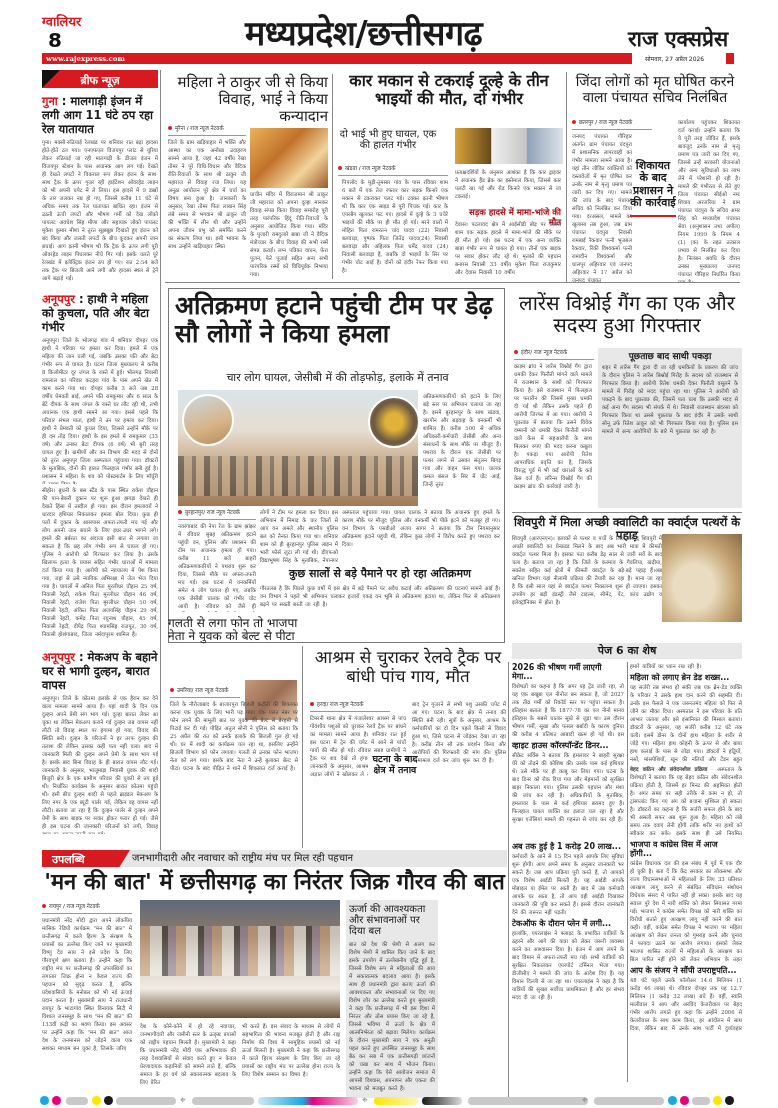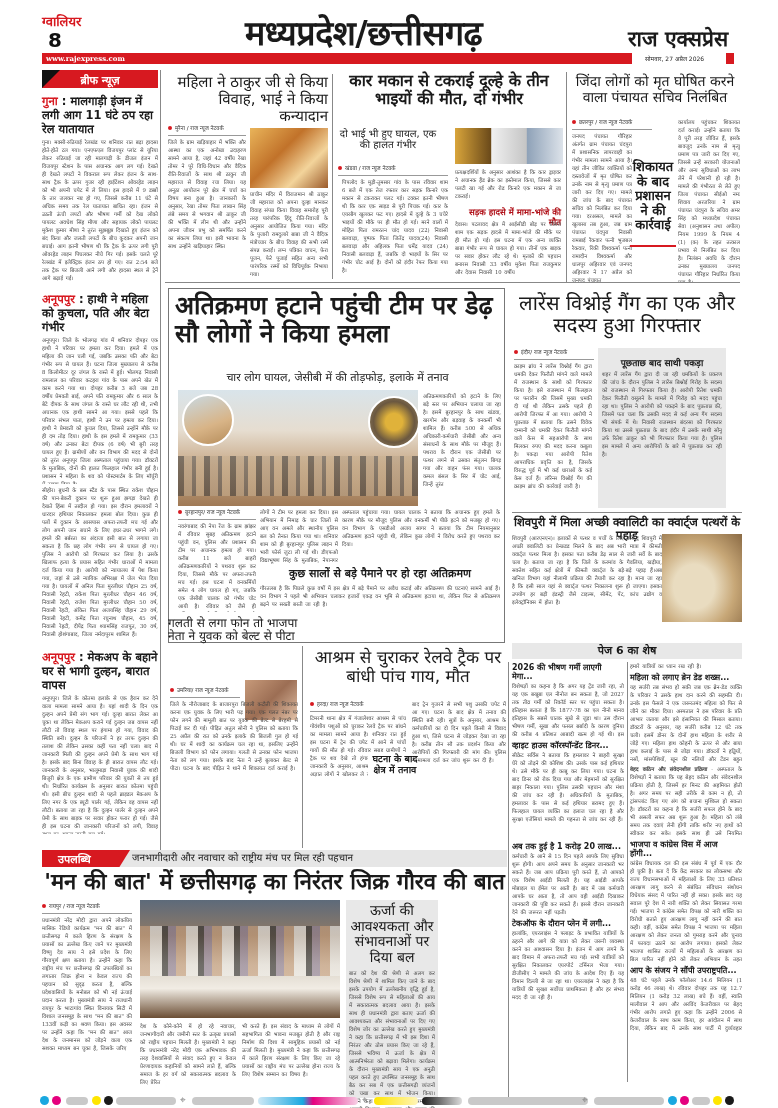--- a/index.html
+++ b/index.html
@@ -86,21 +86,21 @@
 <div class="vrule" style="left:566px;top:72px;height:210px"></div>
 
 <div class="abs hl" style="left:570px;top:74px;width:170px;font-size:14px;text-align:center">जिंदा लोगों को मृत घोषित करने वाला पंचायत सचिव निलंबित</div>
 <div class="abs" style="left:572px;top:118px;width:80px">
   <div class="byline">
       <span class="dot"></span>
       <span>छतरपुर / राज न्यूज नेटवर्क</span>
     </div>
 </div>
 <div class="abs body-text" style="left:572px;top:132px;width:60px;height:150px">जनपद पंचायत गौरिहार अंतर्गत ग्राम पंचायत चंदपुरा में प्रशासनिक लापरवाही का गंभीर मामला सामने आया है। यहां तीन जीवित व्यक्तियों को दस्तावेजों में मृत घोषित कर उनके नाम से मृत्यु प्रमाण पत्र जारी कर दिए गए। मामले की जांच के बाद पंचायत सचिव को निलंबित कर दिया गया। दरअसल, मामले का खुलासा तब हुआ, जब ग्राम पंचायत चंदपुरा निवासी रामबाई रैकवार पत्नी भुजबल रैकवार, रिंकी विश्वकर्मा पत्नी रामादीन विश्वकर्मा और धालपुर अहिरवार एवं जनपद अहिरवार ने 17 अप्रैल को जनपद पंचायत</div>
-<div class="abs hl" style="left:630px;top:160px;width:46px;font-size:13px;font-weight:bold;text-align:center;border-bottom:2px solid #d71920;padding-bottom:12px">शिकायत के बाद प्रशासन ने की कार्रवाई</div>
+<div class="abs hl" style="left:630px;top:160px;width:46px;font-size:11px;font-weight:bold;text-align:center;border-bottom:2px solid #d71920;padding-bottom:6px">शिकायत के बाद प्रशासन ने की कार्रवाई</div>
 <div class="abs body-text" style="left:678px;top:118px;width:62px;height:164px">कार्यालय पहुंचकर शिकायत दर्ज कराई। उन्होंने बताया कि वे पूरी तरह जीवित हैं, इसके बावजूद उनके नाम से मृत्यु प्रमाण पत्र जारी कर दिए गए, जिससे उन्हें सरकारी योजनाओं और अन्य सुविधाओं का लाभ लेने में परेशानी हो रही है। मामले की गंभीरता से लेते हुए जिला पंचायत सीईओ नमः शिवाय अरजरिया ने ग्राम पंचायत चंदपुरा के सचिव अमर सिंह को मध्यप्रदेश पंचायत सेवा (अनुशासन तथा अपील) नियम 1999 के नियम 4 (1) (क) के तहत तत्काल प्रभाव से निलंबित कर दिया है। निलंबन अवधि के दौरान उनका मुख्यालय जनपद पंचायत गौरिहार निर्धारित किया गया है।</div>
 
 <div class="hrule" style="left:165px;top:282px;width:575px"></div>
 
 <div class="abs" style="left:168px;top:288px;width:337px;height:355px;border:1px solid #777"></div>
 <div class="abs hl" style="left:175px;top:292px;width:325px;font-size:25px;font-weight:bold;line-height:1.1">अतिक्रमण हटाने पहुंची टीम पर डेढ़ सौ लोगों ने किया हमला</div>
 <div class="abs hl" style="left:175px;top:372px;width:325px;font-size:11px;text-align:center">चार लोग घायल, जेसीबी में की तोड़फोड़, इलाके में तनाव</div>
 <div class="abs" style="left:178px;top:390px;width:240px;height:116px;background:linear-gradient(180deg,#d9e4ea 0%,#e6ddd0 35%,#c8a988 65%,#a07a56 100%)">
   <div style="position:absolute;left:4px;top:4px;width:52px;height:52px;border-radius:50%;border:2px solid #fff;background:linear-gradient(160deg,#c9d9e2,#d8b487 60%,#b58c5a)"></div>
   <div style="position:absolute;right:-2px;top:6px;width:52px;height:52px;border-radius:50%;border:2px solid #fff;background:radial-gradient(circle,#e0b23a 25%,#6b5840 60%,#9c8a6a)"></div>
@@ -120,21 +120,21 @@
 <div class="abs body-text" style="left:260px;top:584px;width:240px;height:40px">गौरतलब है कि पिछले कुछ वर्षों में इस क्षेत्र में बड़े पैमाने पर अवैध कटाई और अतिक्रमण की घटनाएं सामने आई हैं। वन विभाग ने पहले भी अभियान चलाकर हजारों एकड़ वन भूमि से अतिक्रमण हटाया था, लेकिन फिर से अतिक्रमण बढ़ने पर सख्ती बरती जा रही है।</div>
 
 <div class="abs hl" style="left:512px;top:292px;width:230px;font-size:20px;text-align:center">लारेंस विश्नोई गैंग का एक और सदस्य हुआ गिरफ्तार</div>
 <div class="abs" style="left:514px;top:348px;width:80px">
   <div class="byline">
       <span class="dot"></span>
       <span>इंदौर/ राज न्यूज नेटवर्क</span>
     </div>
 </div>
 <div class="abs body-text" style="left:514px;top:362px;width:78px;height:134px">क्राइम ब्रांच ने लारेंस विश्नोई गैंग द्वारा धमकी देकर फिरौती मांगने वाले मामले में राजस्थान के साथी को गिरफ्तार किया है। इसे राजस्थान में फिलहाल पर फरारीन की जिसमें मुख्य धमकी दी गई थी लेकिन उसके पहले ही आरोपी जिरफ्त में आ गया। आरोपी ने पूछताछ में बताया कि उसने विवेक दम्मानी को धमकी देकर फिरौती मांगने वाले केस में सहआरोपी के साथ मिलकर रुपए की मदद करना कबूला है। पकड़ा गया आरोपी रितेश आपराधिक प्रवृत्ति का है, जिसके विरुद्ध पूर्व में भी कई धाराओं के कई केस दर्ज हैं। लॉरेन्स विश्नोई गैंग की क्राइम ब्रांच की कार्रवाई जारी है।</div>
-<div class="abs sidebox" style="left:598px;top:348px;width:128px;height:160px;padding:10px 4px">
+<div class="abs sidebox" style="left:598px;top:348px;width:144px;height:160px;padding:3px 4px">
   <div class="hl" style="font-size:9px;font-weight:bold;text-align:center;margin-bottom:2px">पूछताछ बाद साथी पकड़ा</div>
   <div class="body-text" style="height:142px">शहर में लारेंस गैंग द्वारा दी जा रही धमकियों के प्रकरण की जांच के दौरान पुलिस ने लारेंस बिश्नोई गिरोह के सदस्य को राजस्थान से गिरफ्तार किया है। आरोपी रितेश धमकी देकर फिरौती वसूलने के मामले में गिरोह को मदद पहुंचा रहा था। पुलिस ने आरोपी को पकड़ने के बाद पूछताछ की, जिसमें पता चला कि उसकी मदद से कई अन्य गैंग सदस्य भी संपर्क में थे। निवासी राजस्थान बंदरसा को गिरफ्तार किया था उससे पूछताछ के बाद इंदौर में उसके साथी सोनू उर्फ रितेश ठाकुर को भी गिरफ्तार किया गया है। पुलिस इस मामले में अन्य आरोपियों के बारे में पूछताछ कर रही है।</div>
 </div>
 <div class="hrule" style="left:512px;top:512px;width:230px"></div>
 
 <div class="abs hl" style="left:512px;top:516px;width:230px;font-size:11.5px;font-weight:bold;text-align:center">शिवपुरी में मिला अच्छी क्वालिटी का क्वार्ट्ज पत्थरों के पहाड़</div>
 <div class="abs body-text" style="left:512px;top:534px;width:150px;height:94px">शिवपुरी (आरएनएन)। इलाकों से पत्थर व पर्चों के लिए प्रसिद्ध शिवपुरी में अच्छी क्वालिटी का प्रेन्छडड मिलने के बाद अब भारी मात्रा में कीमती क्वार्ट्ज पत्थर मिला है। इसका पता करीब डेढ़ साल से जारी सर्वे के बाद चला है। बताया जा रहा है कि जिले के करमांव के गैवलिया, खड़ीया, सक्तेश सहित कई क्षेत्रों में कीमती क्वार्ट्ज के बड़े-बड़े पहाड़ हैं।अब खनिज विभाग यहां नीलामी प्रक्रिया की तैयारी कर रहा है। माना जा रहा है कि इसी साल यहां से क्वार्ट्ज पत्थर निकालना शुरू हो जाएगा। इसका उपयोग हर बड़ी इंडस्ट्री जैसे टाइल्स, सीमेंट, पेंट, कांच उद्योग व इलेक्ट्रॉनिक्स में होता है।</div>
 <div class="abs photo" style="left:662px;top:534px;width:80px;height:88px;background:radial-gradient(ellipse at 40% 60%,#e9dcc0 30%,#c7a777 60%,#8a6a44)"></div>
 
 <div class="abs sidebox" style="left:512px;top:643px;width:230px;height:16px;display:flex;align-items:center;justify-content:center">
@@ -179,39 +179,39 @@
   <div class="byline">
       <span class="dot"></span>
       <span>हरदा/ राज न्यूज नेटवर्क</span>
     </div>
 </div>
 <div class="abs body-text" style="left:310px;top:714px;width:96px;height:134px">टिमरनी थाना क्षेत्र में गंजालेश्वर आश्रम से पांच गोवंशीय पशुओं को चुराकर रेलवे ट्रैक पर बांधने का मामला सामने आया है। शनिवार रात हुई इस घटना में ट्रेन की चपेट में आने से पांचों गायों की मौत हो गई। रविवार सुबह ग्रामीणों ने ट्रैक पर शव देखे तो हंगामा खड़ा हो गया। जानकारी के अनुसार, आश्रम से गायों को कुछ अज्ञात लोगों ने खोलकर ले जाया था।</div>
 <div class="abs hl" style="left:368px;top:752px;width:54px;font-size:9.5px;font-weight:bold;text-align:center;background:#fff;padding:2px">घटना के बाद क्षेत्र में तनाव</div>
 <div class="abs body-text" style="left:412px;top:700px;width:94px;height:148px">बाद ट्रेन गुजरने से सभी पशु उसकी चपेट में आ गए। घटना के बाद क्षेत्र में तनाव की स्थिति बनी रही। सूत्रों के अनुसार, आश्रम के कर्मचारियों का दो दिन पहले किसी से विवाद हुआ था, जिसे घटना से जोड़कर देखा जा रहा है। करीब तीन सौ तक प्रदर्शन किया और आरोपियों की गिरफ्तारी की मांग की। पुलिस ने मामला दर्ज कर जांच शुरू कर दी है।</div>
 
 <div class="abs" style="left:42px;top:850px;width:465px;height:17px;background:#e6e6e6"></div>
-<div class="abs" style="left:42px;top:850px;width:88px;height:17px;background:#d71920;clip-path:polygon(0 0,100% 0,88% 100%,0 100%);display:flex;align-items:center;padding-left:16px">
+<div class="abs" style="left:42px;top:850px;width:88px;height:17px;background:#d71920;clip-path:polygon(0 0,100% 0,88% 100%,0 100%);display:flex;align-items:center;padding-left:10px">
   <span style="color:#fff;font-size:11px;font-weight:bold">उपलब्धि</span>
 </div>
 <div class="abs hl" style="left:132px;top:852px;width:370px;font-size:10px">जनभागीदारी और नवाचार को राष्ट्रीय मंच पर मिल रही पहचान</div>
 <div class="abs hl" style="left:42px;top:870px;width:465px;font-size:22px;text-align:center;font-weight:bold">'मन की बात' में छत्तीसगढ़ का निरंतर जिक्र गौरव की बात</div>
 <div class="abs" style="left:42px;top:902px;width:90px">
   <div class="byline">
       <span class="dot"></span>
       <span>रायपुर / राज न्यूज नेटवर्क</span>
     </div>
 </div>
 <div class="abs body-text" style="left:42px;top:916px;width:90px;height:182px">प्रधानमंत्री नरेंद्र मोदी द्वारा अपने लोकप्रिय मासिक रेडियो कार्यक्रम "मन की बात" में छत्तीसगढ़ में काले हिरण के संरक्षण के प्रयासों का उल्लेख किए जाने पर मुख्यमंत्री विष्णु देव साय ने इसे प्रदेश के लिए गौरवपूर्ण क्षण बताया है। उन्होंने कहा कि राष्ट्रीय मंच पर छत्तीसगढ़ की उपलब्धियों का लगातार जिक्र होना न केवल राज्य की पहचान को सुदृढ़ करता है, बल्कि प्रदेशवासियों के मनोबल को भी नई ऊंचाई प्रदान करता है। मुख्यमंत्री साय ने राजधानी रायपुर के भाटागांव स्थित विनायक सिटी में विशाल जनसमूह के साथ "मन की बात" की 133वीं कड़ी का श्रवण किया। इस अवसर पर उन्होंने कहा कि "मन की बात" आज देश के जनमानस को जोड़ने वाला एक सशक्त माध्यम बन चुका है, जिसके जरिए</div>
 <div class="abs photo" style="left:140px;top:900px;width:200px;height:118px;background:linear-gradient(180deg,#5d6a7a 0%,#8f7a66 30%,#d9d2c6 55%,#f1ece4 75%,#6b4e34 100%)">
   <div style="position:absolute;left:0;right:0;top:26px;height:50px;background:repeating-linear-gradient(90deg,#c89f7c 0 10px,#f2f0ec 10px 22px,#2a2a2a 22px 28px,#8e7e95 28px 36px);opacity:.6"></div>
 </div>
 <div class="abs body-text" style="left:140px;top:1022px;width:96px;height:76px">देश के कोने-कोने में हो रहे नवाचार, जनभागीदारी और जमीनी स्तर के उत्कृष्ट प्रयासों को राष्ट्रीय पहचान मिलती है। मुख्यमंत्री ने कहा कि प्रधानमंत्री नरेंद्र मोदी एक अभिभावक की तरह देशवासियों से संवाद करते हुए न केवल प्रेरणादायक कहानियों को सामने लाते हैं, बल्कि समाज के हर वर्ग को सकारात्मक बदलाव के लिए प्रेरित</div>
 <div class="abs body-text" style="left:242px;top:1022px;width:98px;height:76px">भी करते हैं। इस संवाद के माध्यम से लोगों में सहभागिता की भावना मजबूत होती है और राष्ट्र निर्माण की दिशा में सामूहिक प्रयासों को नई ऊर्जा मिलती है। मुख्यमंत्री ने कहा कि छत्तीसगढ़ में काले हिरण संरक्षण के लिए किए जा रहे प्रयासों का राष्ट्रीय मंच पर उल्लेख होना राज्य के लिए विशेष सम्मान का विषय है।</div>
 <div class="abs sidebox" style="left:346px;top:900px;width:92px;height:198px;padding:3px">
-  <div class="hl" style="font-size:14px;text-align:center;margin-bottom:3px">ऊर्जा की आवश्यकता और संभावनाओं पर दिया बल</div>
+  <div class="hl" style="font-size:10px;text-align:left;margin-bottom:3px">ऊर्जा की आवश्यकता और संभावनाओं पर दिया बल</div>
   <div class="body-text" style="height:164px">बात को देश की श्रेणी से अलग कर विशेष श्रेणी में शामिल किए जाने के बाद इसके उपयोग में उल्लेखनीय वृद्धि हुई है, जिससे विशेष रूप से महिलाओं की आय में सकारात्मक बदलाव आया है। इसके साथ ही प्रधानमंत्री द्वारा बताए ऊर्जा की आवश्यकता और संभावनाओं पर दिए गए विशेष जोर का उल्लेख करते हुए मुख्यमंत्री ने कहा कि छत्तीसगढ़ में भी इस दिशा में निरंतर और ठोस प्रयास किए जा रहे हैं, जिससे भविष्य में ऊर्जा के क्षेत्र में आत्मनिर्भरता को बढ़ावा मिलेगा। कार्यक्रम के दौरान मुख्यमंत्री साय ने एक अनूठी पहल करते हुए उपस्थित जनसमूह के साथ बैठ कर सब में एक छत्तीसगढ़ी व्यंजनों को चखा कर साथ में भोजन किया। उन्होंने कहा कि ऐसे आयोजन समाज में आपसी विश्वास, अपनापन और एकता की भावना को मजबूत करते हैं।</div>
 </div>
 <div class="vrule" style="left:508px;top:662px;height:440px"></div>
 
 <div>
   <div class="cmyk" style="left:40px;top:1096px;background:#19a8e0"></div>
   <div class="cmyk" style="left:52px;top:1096px;background:#e5007e"></div>
   <div class="pill" style="left:66px;top:1097px;width:22px"></div>
   <div class="cmyk" style="left:92px;top:1096px;background:#ffe600"></div>
   <div class="cmyk" style="left:104px;top:1096px;background:#1a1a1a"></div>

